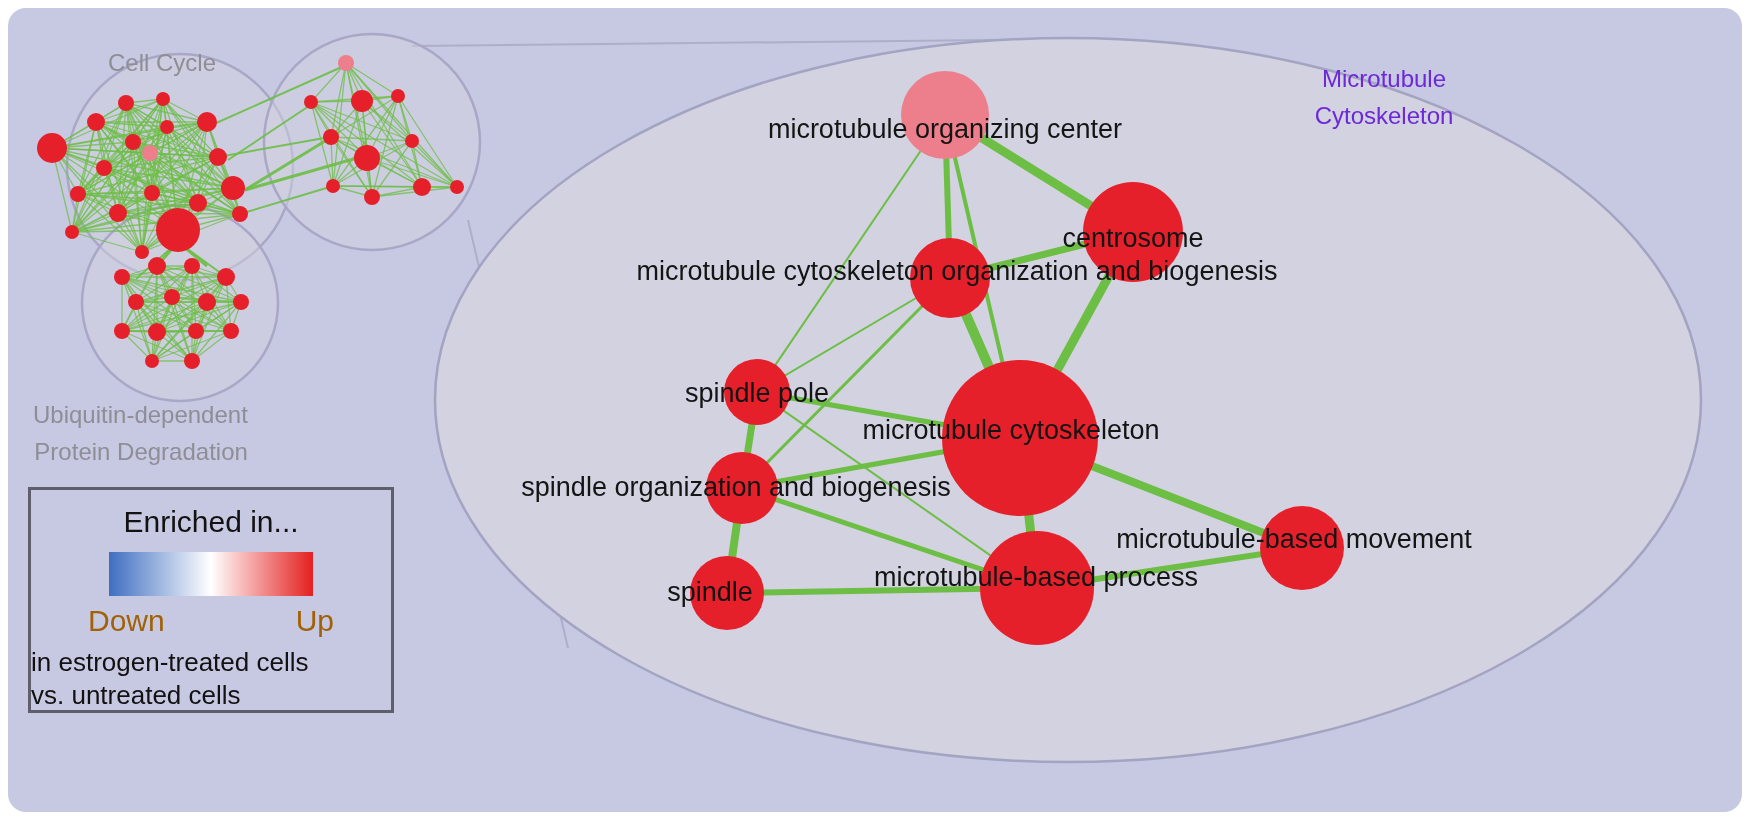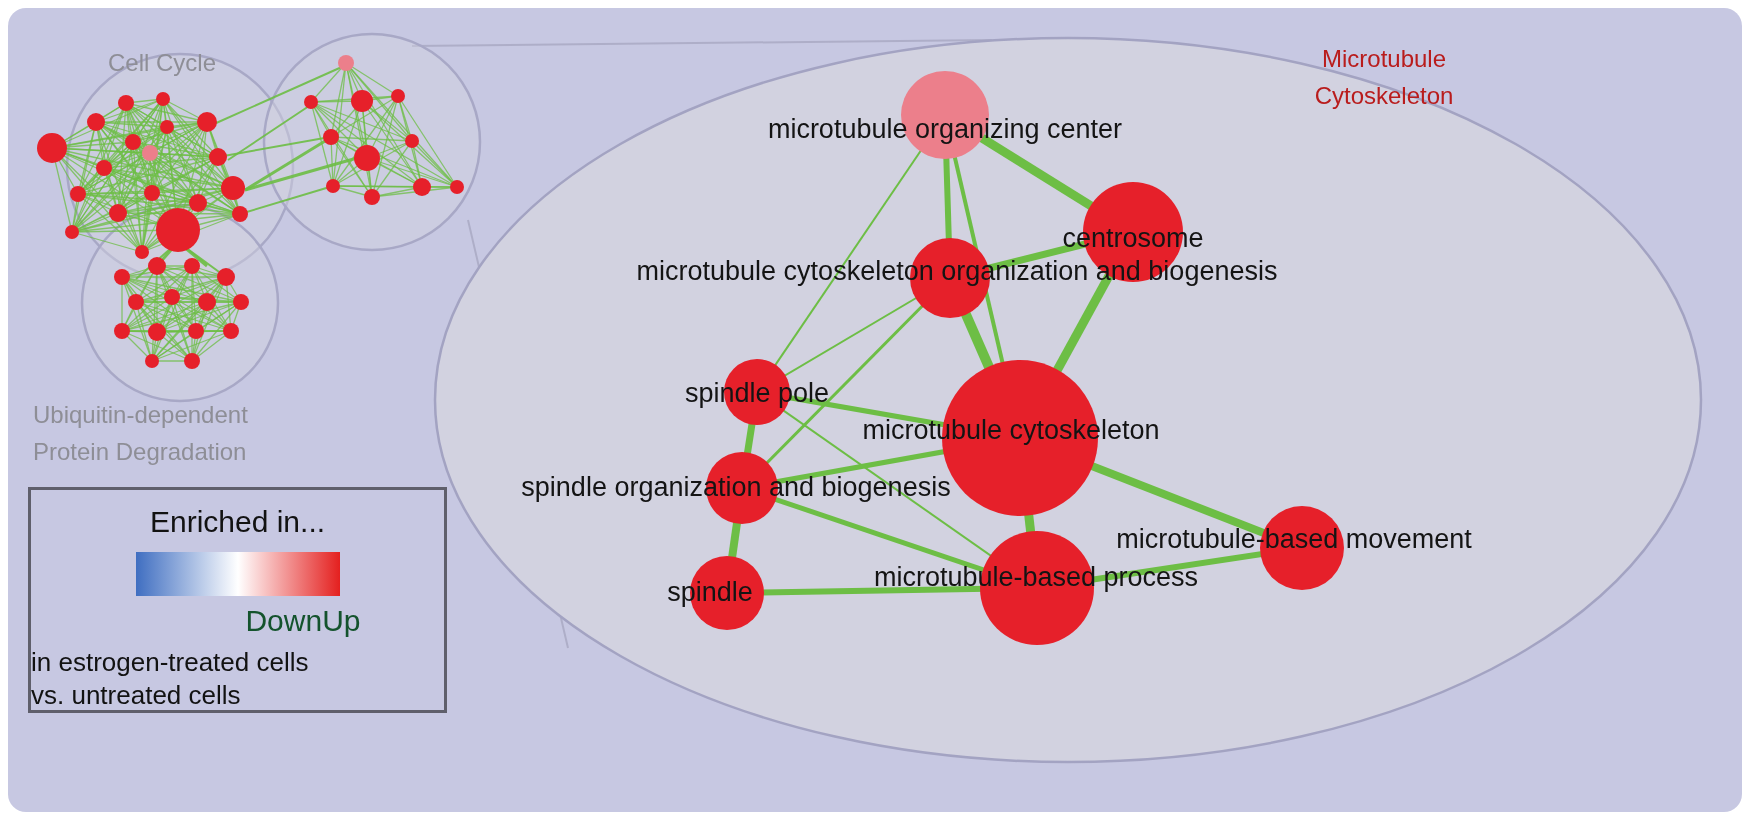--- a/index.html
+++ b/index.html
@@ -1,27 +1,27 @@
 <!DOCTYPE html>
 <html style="--panel-bg: #c7c8e2; --ellipse-fill: #d2d2e0; --ellipse-stroke: #a3a3c2; --cluster-stroke: #a8a8c6; --cluster-fill: rgba(210,210,224,0.45); --node-red: #e6202a; --node-pink: #ec7f8b; --edge-green: #6dbe45; --guide-line: #aeaec8; --gray-label: #8e8e96; --black-label: #141414; --legend-border: #5f5f6b; --gradient-down: #3f6ec1; --gradient-mid: #ffffff; --gradient-up: #e4201f;"><head>
 <meta charset="utf-8">
 <style>
   html,body{margin:0;padding:0;background:#ffffff;font-family:"Liberation Sans", sans-serif;}
   #stage{position:relative;width:1750px;height:826px;overflow:hidden;background:#ffffff;}
   #panel{position:absolute;left:8px;top:8px;right:8px;bottom:14px;border-radius:18px;background:var(--panel-bg,#c7c8e2);}
   #net-svg{position:absolute;left:0;top:0;}
   .float-label{position:absolute;white-space:pre-line;color:var(--gray-label,#8e8e96);font-size:24px;line-height:37px;}
-  .float-label.dark{color:#b91c1c;}
-  #ubiquitin-label{left:33px;top:396px;}
+  .float-label.dark{color:#6d28d9;margin-top:20px;}
+  #ubiquitin-label{left:33px;top:396px;text-align:right;}
   #cellcycle-label{left:108px;top:44px;}
   #microtubule-title{left:1284px;top:40px;width:200px;text-align:center;}
-  #legend{position:absolute;left:28px;top:487px;width:419px;height:226px;border:3px solid var(--legend-border,#5f5f6b);box-sizing:border-box;}
+  #legend{position:absolute;left:28px;top:487px;width:366px;height:226px;border:3px solid var(--legend-border,#5f5f6b);box-sizing:border-box;}
   .legend-title{text-align:center;font-size:30px;color:#121212;margin-top:15px;}
   .legend-bar{width:204px;height:44px;margin:13px auto 8px auto;}
-  .legend-scale-row{display:flex;justify-content:flex-end;width:246px;margin:0 auto;font-size:30px;color:#14532d;}
+  .legend-scale-row{display:flex;justify-content:space-between;width:246px;margin:0 auto;font-size:30px;color:#a16207;}
   .legend-sub{text-align:left;font-size:26px;line-height:33px;color:#121212;margin-top:8px;white-space:pre-line;}
   svg text{font-family:"Liberation Sans", sans-serif;}
 </style>
 </head>
 <body>
 
 <div id="stage">
   <div id="panel"></div>
 
   <svg id="net-svg" width="1750" height="826" viewBox="0 0 1750 826">

